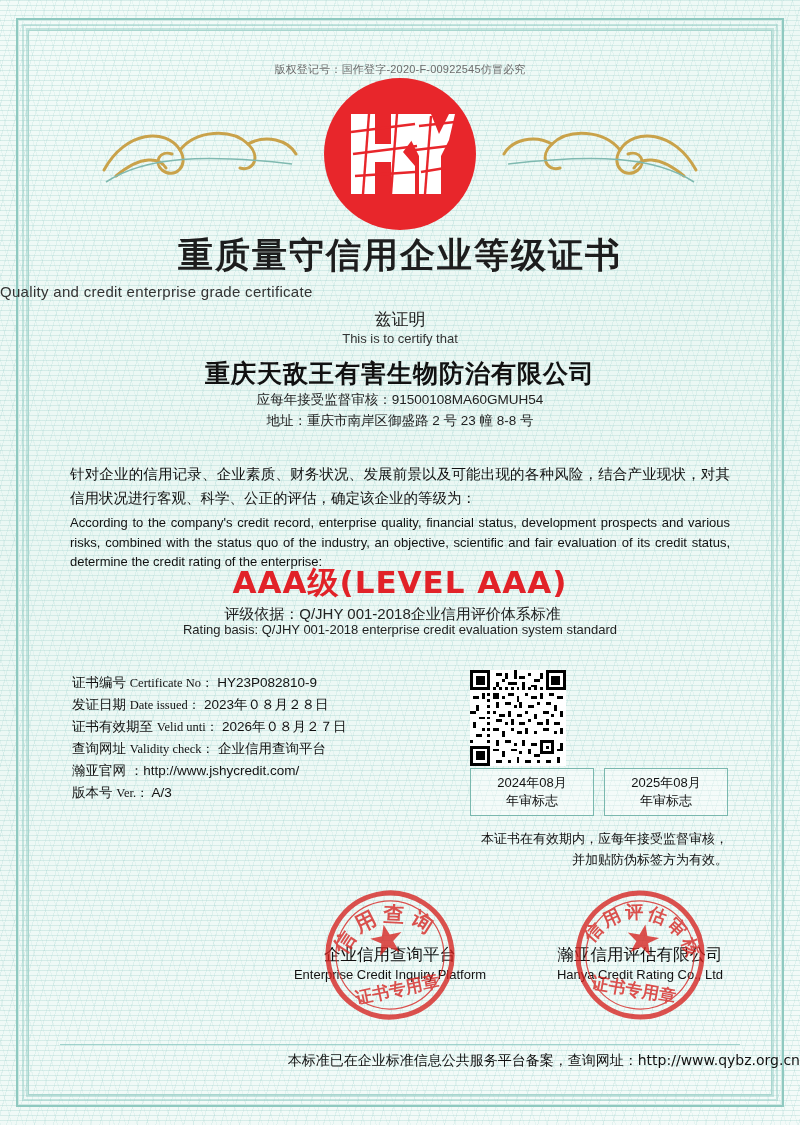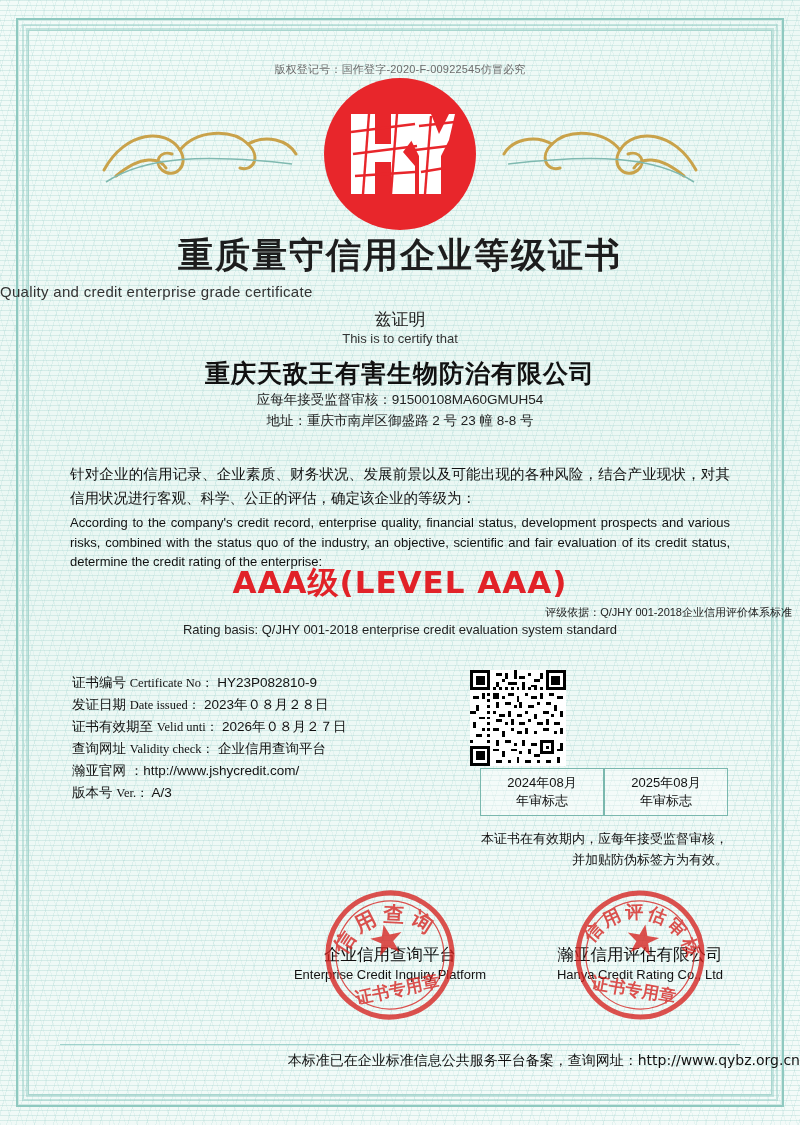--- a/index.html
+++ b/index.html
@@ -197,23 +197,23 @@
     text-align: center;
     font-size: 31px;
     font-weight: bold;
     color: #e12228;
     letter-spacing: 1px;
     font-family: "DejaVu Sans", "Liberation Sans", sans-serif;
   }
   .basis-cn {
     position: absolute;
     top: 605px;
-    left: 0; right: 8px;
-    text-align: right;
-    font-size: 11px;
+    left: 0; right: 15px;
+    text-align: center;
+    font-size: 15px;
     color: #222;
   }
   .basis-en {
     position: absolute;
     top: 622px;
     left: 0; right: 0;
     text-align: center;
     font-size: 13px;
     color: #222;
   }
@@ -252,21 +252,21 @@
     color: #111;
     text-align: justify;
   }
 
   .year-boxes {
     position: absolute;
     top: 768px;
     left: 470px;
     width: 258px;
     display: flex;
-    justify-content: flex-end;
+    justify-content: space-between;
   }
   .year-box {
     width: 122px;
     height: 46px;
     border: 1px solid #7ab8ae;
     display: flex;
     flex-direction: column;
     align-items: center;
     justify-content: center;
     font-size: 13px;

